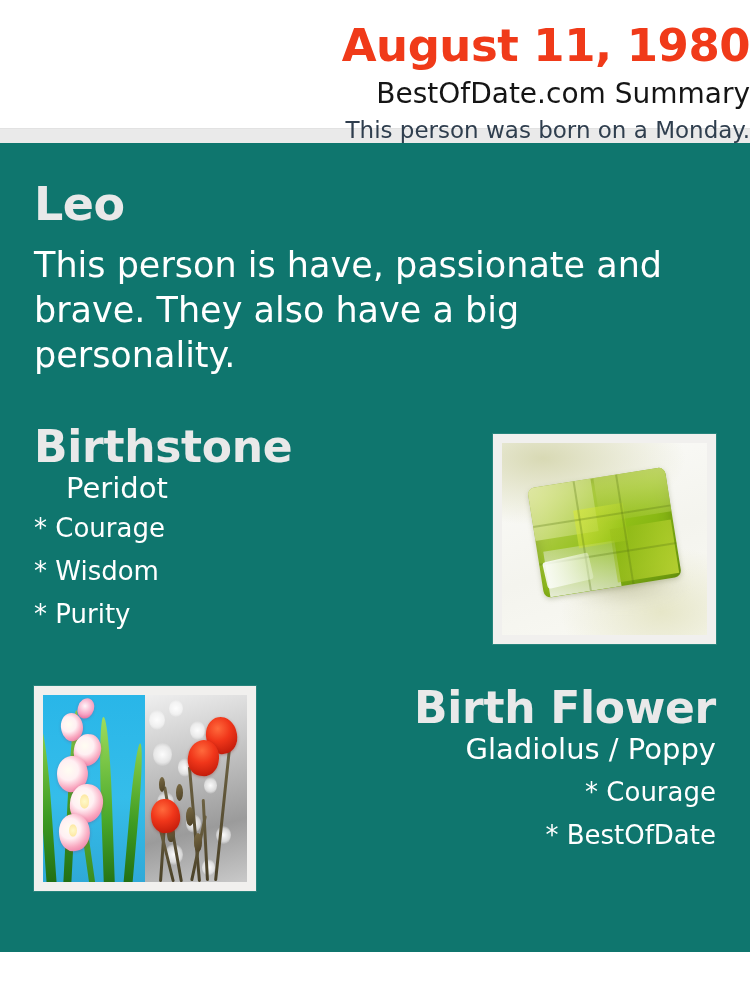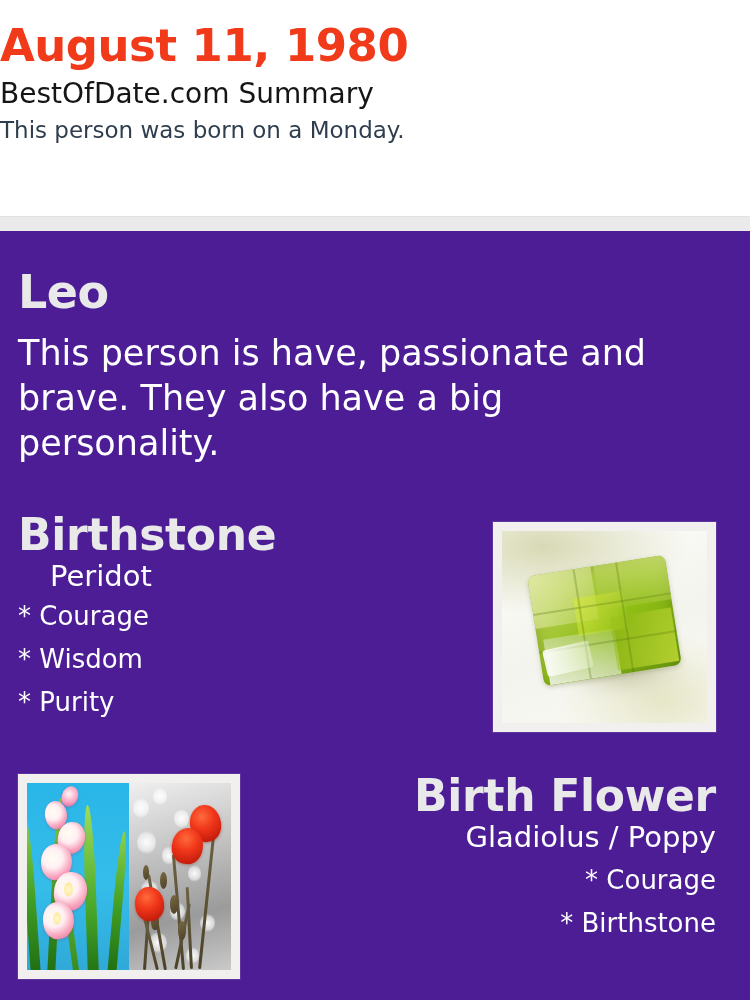--- a/index.html
+++ b/index.html
@@ -8,24 +8,24 @@
     width:750px; height:1000px;
     background:#ffffff;
     font-family:"DejaVu Sans", sans-serif;
     overflow:hidden;
   }
 
   .page { position:relative; width:750px; height:1000px; background:#ffffff; }
 
   
   .header {
-    height:216px;
+    height:128px;
     background:#ffffff;
     display:flex; flex-direction:column;
-    align-items:flex-start; justify-content:flex-start;
+    align-items:flex-end; justify-content:flex-start;
     padding-top:22px;
   }
   .date-title {
     font-size:45px;
     font-weight:700;
     color:#F03A19;
     letter-spacing:-0.5px;
     line-height:1.05;
     font-family:"DejaVu Sans", sans-serif;
   }
@@ -45,23 +45,23 @@
   }
 
   .divider-band {
     height:15px;
     background:#EAEAEA;
     border-top:1px solid #E2E2E2;
   }
 
   
   .body-panel {
-    background:#4c1d95;
+    background:#0f766e;
     height:809px;
-    padding:38px 34px 0 18px;
+    padding:38px 34px 0 34px;
     position:relative;
   }
 
   .zodiac-name {
     font-size:46px;
     font-weight:700;
     color:#E9E9E9;
     line-height:1.0;
     letter-spacing:-0.5px;
   }
@@ -366,20 +366,20 @@
           </div>
 
         </div>
       </div>
 
       <div class="sec-text right-al">
         <div class="sec-heading">Birth Flower</div>
         <div class="sec-sub">Gladiolus / Poppy</div>
         <ul class="sec-list" style="margin-top:14px;padding-left:14px;">
           <li>* Courage</li>
-          <li>* Birthstone</li>
+          <li>* BestOfDate</li>
         </ul>
       </div>
 
     </div>
 
   </div>
 </div>
 
 </body></html>

